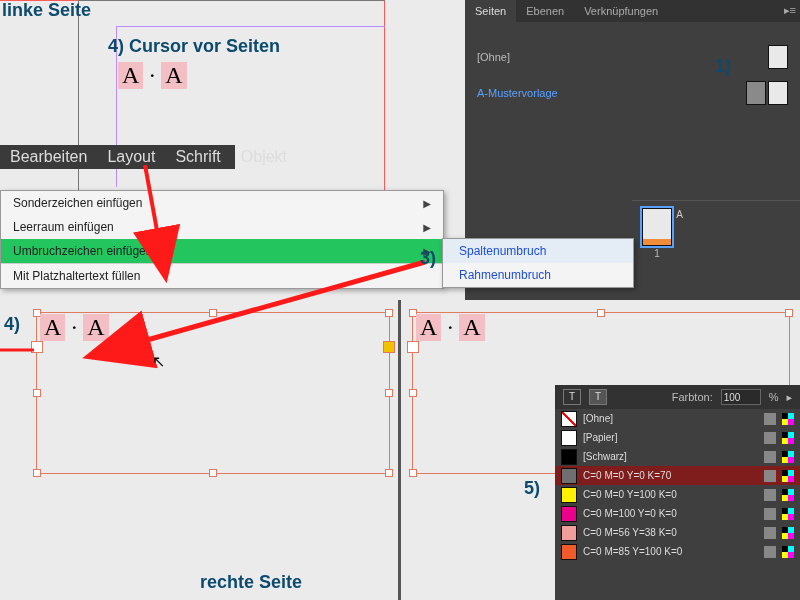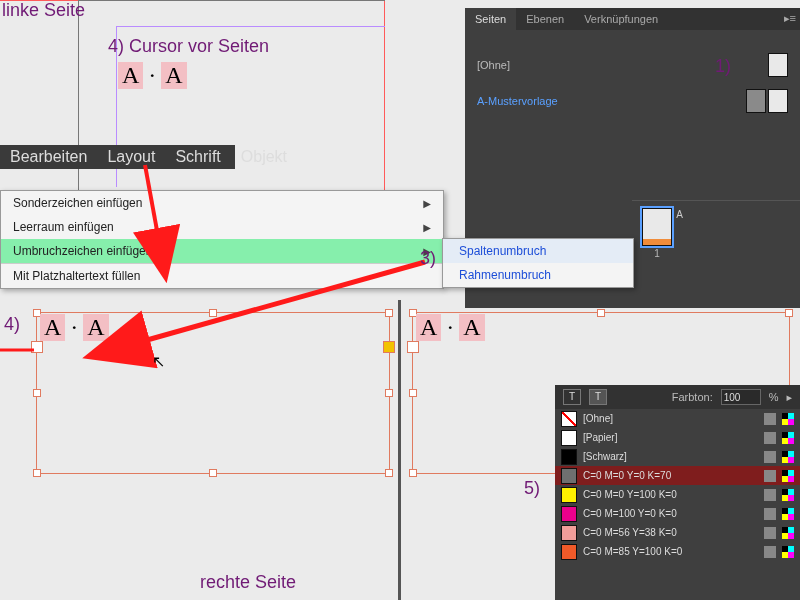--- a/index.html
+++ b/index.html
@@ -1,16 +1,16 @@
 <!DOCTYPE html>
 <html><head>
 <meta charset="utf-8">
 <style>
 html,body{margin:0;padding:0;width:800px;height:600px;background:#ebebeb;font-family:Arial,Helvetica,sans-serif;font-size:12px;overflow:hidden;position:relative}
-.ann{position:absolute;color:#701a75;font-size:18px;font-weight:400;pointer-events:none;z-index:50}
+.ann{position:absolute;color:#0c4a6e;font-size:18px;font-weight:700;pointer-events:none;z-index:50}
 .arrow{position:absolute;pointer-events:none;z-index:49}
 
 
 .spread1{position:absolute;left:0;top:0;width:384px;height:190px}
 .marginL{position:absolute;left:78px;top:0;width:306px;height:190px;border-left:1px solid #777;border-top:1px solid #777}
 .marginIn{position:absolute;left:116px;top:26px;width:268px;height:160px;border-left:1px solid #b98cff;border-top:1px solid #b98cff}
 .marginTop{position:absolute;left:0;top:0;width:384px;height:0;border-top:1px solid #ff5a5a}
 .redV{position:absolute;left:384px;top:0;width:0;height:190px;border-left:1px solid #ff5a5a}
 
 
@@ -19,39 +19,39 @@
 .aa .dot{padding:0 5px}
 
 
 .menubar{position:absolute;left:0;top:145px;width:235px;height:24px;background:#3a3a3a;display:flex;align-items:center;z-index:30}
 .menubar span{color:#ddd;font-size:16px;padding:0 10px;cursor:default}
 
 
 .menu{position:absolute;left:0;top:190px;width:442px;background:#f4f4f4;border:1px solid #999;box-shadow:2px 2px 5px rgba(0,0,0,.3);z-index:30}
 .menu .item{display:flex;align-items:center;justify-content:space-between;height:24px;padding:0 12px;color:#222;cursor:default}
 .menu .item.sep{border-top:1px solid #ccc}
-.menu .item.hi{background:#86efac}
+.menu .item.hi{background:#22c55e}
 .menu .arr{font-size:10px;color:#444}
 .submenu{position:absolute;left:442px;top:238px;width:190px;background:#f4f4f4;border:1px solid #999;box-shadow:2px 2px 5px rgba(0,0,0,.3);z-index:31}
 .submenu .item{height:24px;display:flex;align-items:center;padding:0 16px;color:#1d4ed8;cursor:default}
 .submenu .item.hi{background:#e4ecf6}
 
 
 .frame{position:absolute;border:1px solid #e07a5f}
 .handle{position:absolute;width:6px;height:6px;background:#fff;border:1px solid #e07a5f}
 .frame .tl{left:-4px;top:-4px}.frame .tc{left:50%;margin-left:-4px;top:-4px}.frame .tr{right:-4px;top:-4px}
 .frame .ml{left:-4px;top:50%;margin-top:-4px}.frame .mr{right:-4px;top:50%;margin-top:-4px}
 .frame .bl{left:-4px;bottom:-4px}.frame .bc{left:50%;margin-left:-4px;bottom:-4px}.frame .br{right:-4px;bottom:-4px}
 .inport,.outport{position:absolute;width:10px;height:10px;background:#fff;border:1px solid #e07a5f}
 .inport{left:-6px;top:28px}.outport{right:-6px;top:28px;background:#f2c200}
 .divV{position:absolute;left:398px;top:300px;width:0;height:300px;border-left:3px solid #555}
 
 
 .panel{position:absolute;background:#3f3f3f;color:#ccc;font-size:11px}
-.pagesPanel{right:0;top:8px;width:335px;height:300px}
+.pagesPanel{right:0;top:0;width:335px;height:300px}
 .panelTabs{height:22px;background:#323232;display:flex;align-items:center}
 .panelTabs span{padding:0 10px;height:22px;line-height:22px;color:#aaa;cursor:default}
 .panelTabs span.active{background:#3f3f3f;color:#ddd}
 .panelMenu{position:absolute;right:4px;top:4px;color:#aaa;font-size:11px}
 .pagesBody{padding:10px 12px}
 .masterRow{display:flex;align-items:center;justify-content:space-between;height:22px;color:#5aa0ff;margin-top:14px}
 .ohneRow{color:#bbb}
 .thumbPair{display:flex}
 .thumb{width:18px;height:22px;background:#e9e9e9;border:1px solid #111;margin-left:2px}
 .thumb.sel{background:#8a8a8a}

